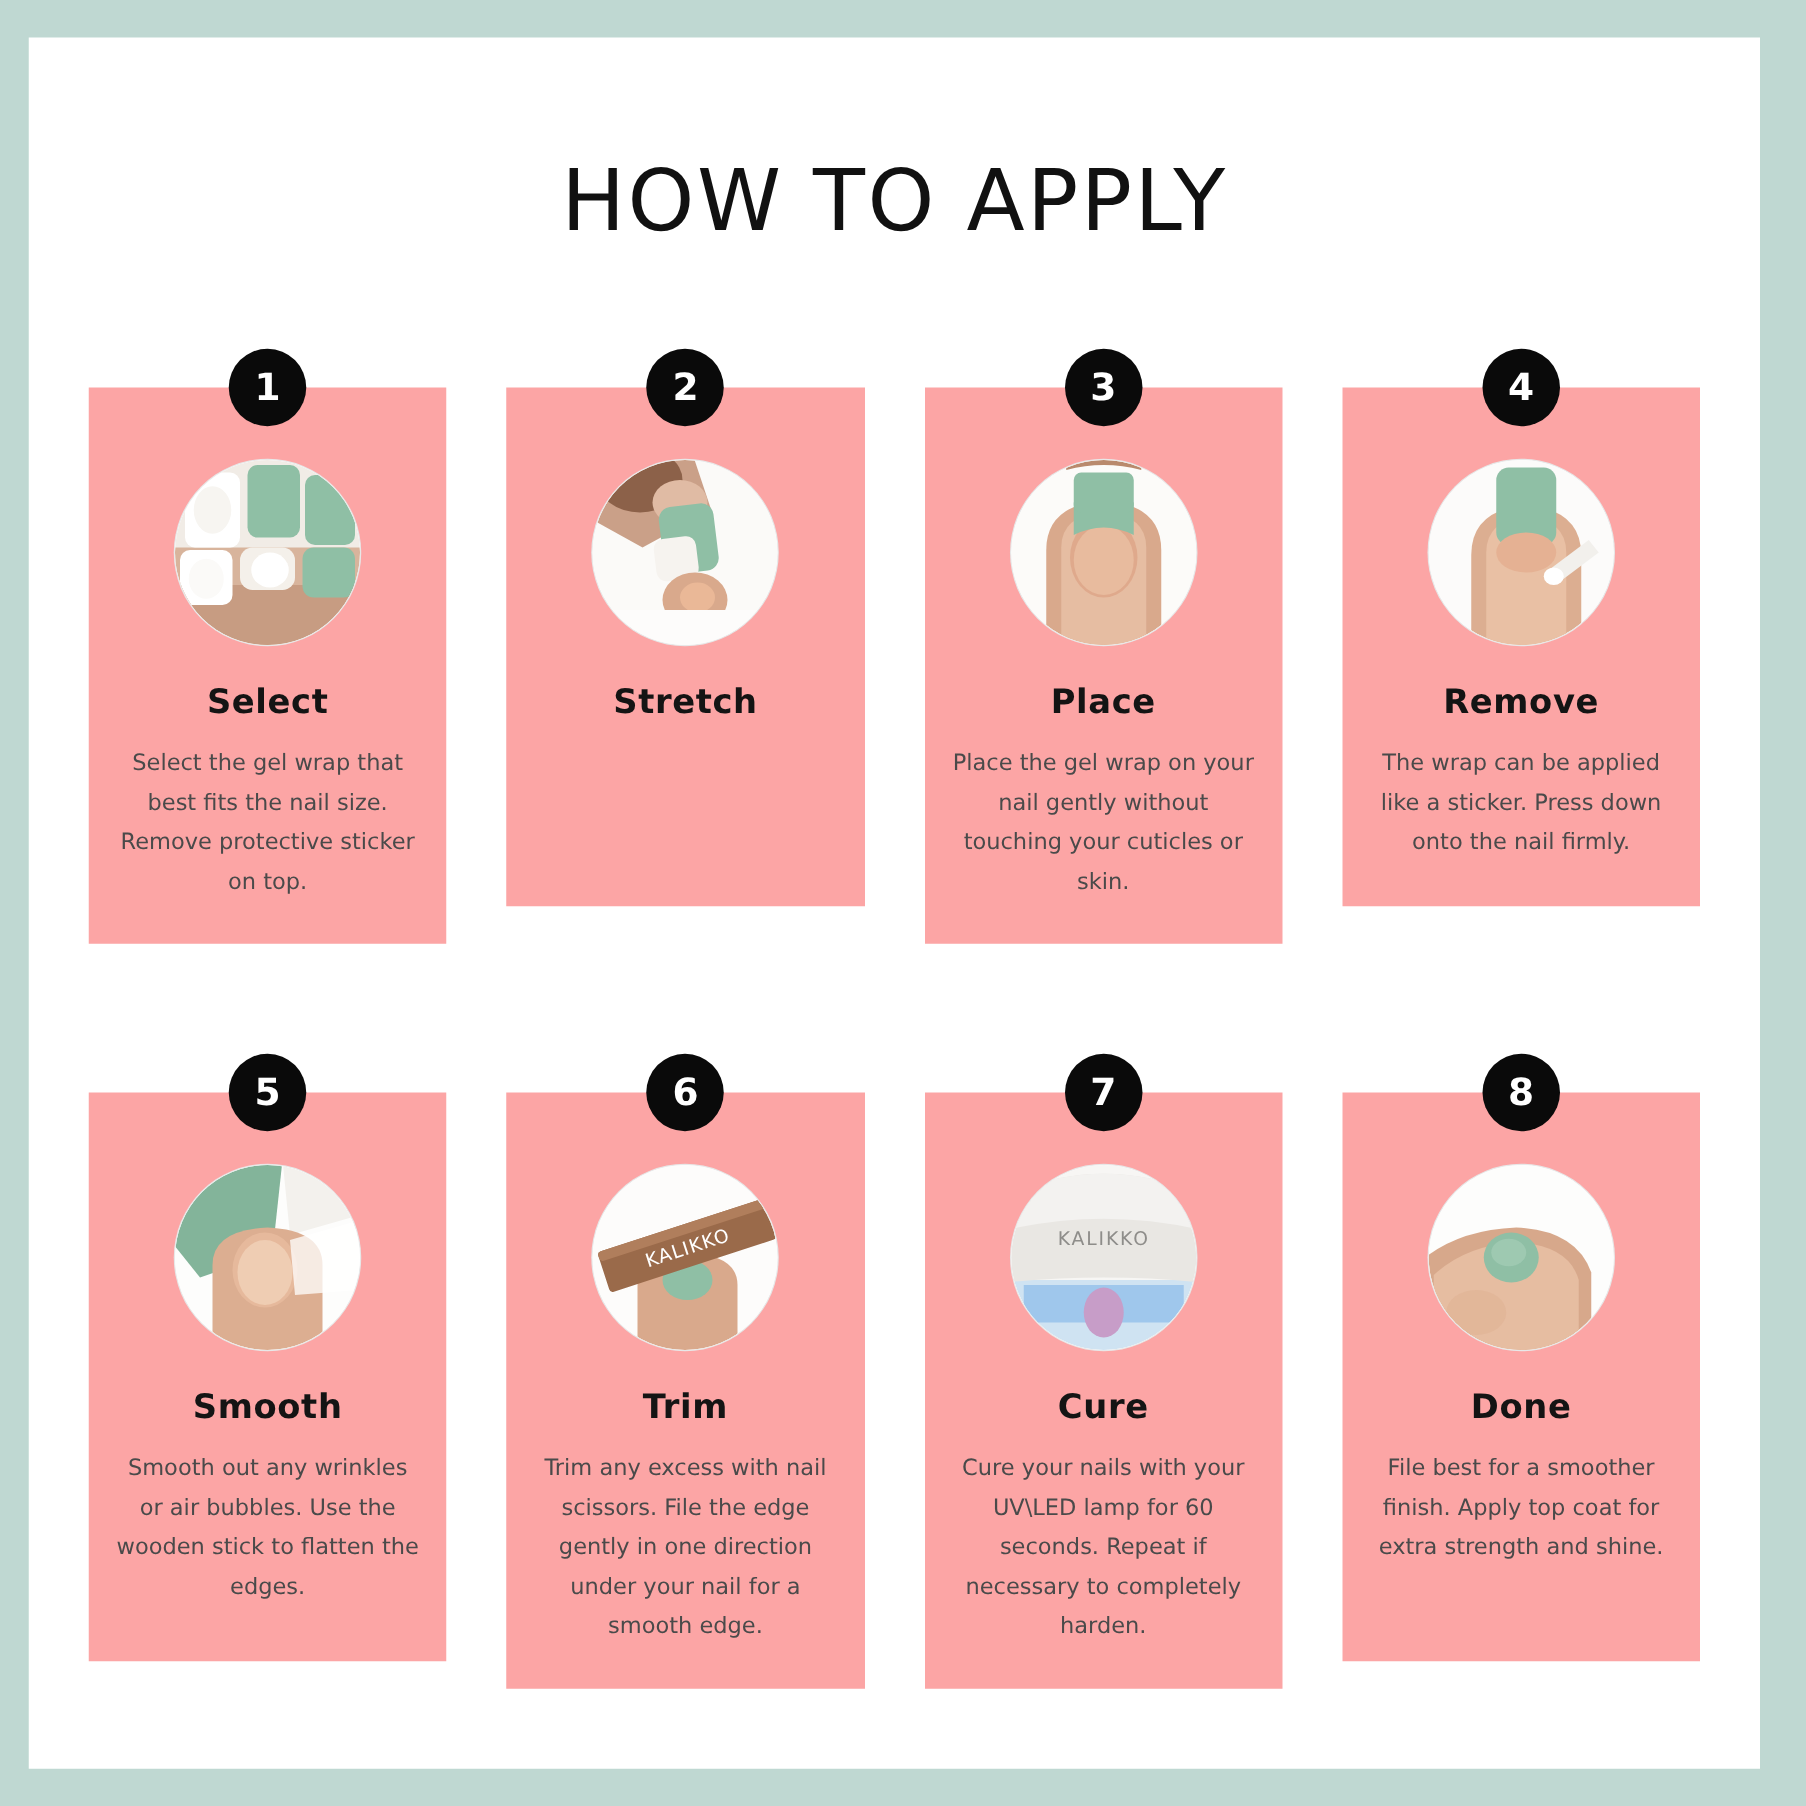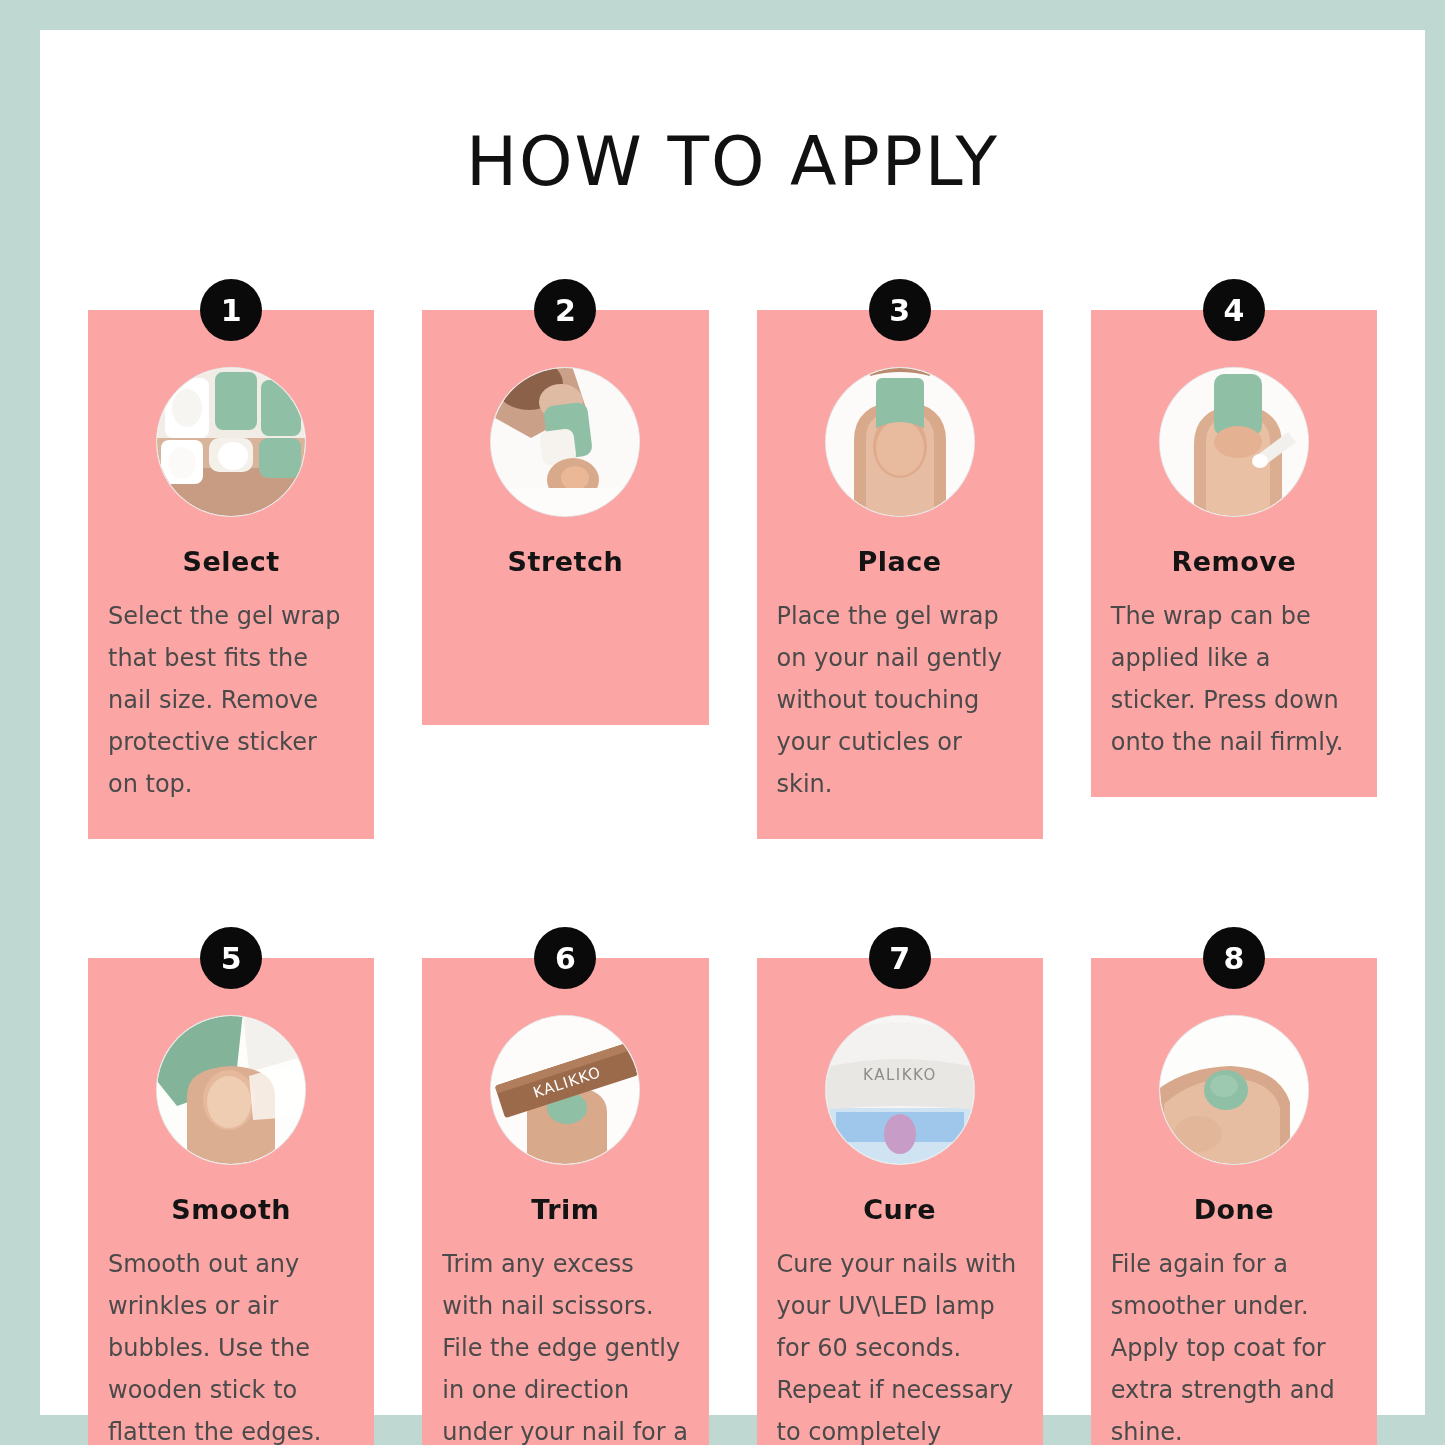--- a/index.html
+++ b/index.html
@@ -8,21 +8,21 @@
   }
   body {
     width: 1445px;
     height: 1445px;
     background: #bfd8d2;
     font-family: "Liberation Sans", sans-serif;
     overflow: hidden;
   }
   .page {
     position: absolute;
-    left: 40px;
+    left: 23px;
     top: 30px;
     width: 1385px;
     height: 1385px;
     background: #ffffff;
     box-sizing: border-box;
   }
   .title {
     text-align: center;
     font-size: 68px;
     letter-spacing: 2px;
@@ -88,23 +88,24 @@
   .step-title {
     margin-top: 30px;
     font-size: 27px;
     font-weight: 700;
     color: #141414;
     font-family: "DejaVu Sans", sans-serif;
     letter-spacing: 0.5px;
   }
   .step-desc {
     margin-top: 18px;
-    font-size: 24px;
+    font-size: 18px;
     line-height: 1.75;
     color: #4a4a4a;
+    text-align: center;
     max-width: 250px;
     font-family: "DejaVu Sans", sans-serif;
   }
 </style>
 </head>
 <body>
 
 <div class="page">
 
   <div class="title">HOW TO APPLY</div>
@@ -317,18 +318,18 @@
               <rect width="148" height="148" fill="#fdfdfc"></rect>
               <path d="M-10 148 L-10 80 Q20 52 70 50 Q118 52 130 86 L130 148 Z" fill="#d7a88b"></path>
               <path d="M4 148 L4 88 Q30 64 70 62 Q112 64 120 92 L120 148 Z" fill="#e6bda1"></path>
               <ellipse cx="66" cy="74" rx="22" ry="20" fill="#8fbfa5"></ellipse>
               <ellipse cx="64" cy="70" rx="14" ry="11" fill="#a4cdb6" opacity="0.7"></ellipse>
               <ellipse cx="38" cy="118" rx="24" ry="18" fill="#dfb295" opacity="0.6"></ellipse>
             </g>
           </svg>
         </div>
         <div class="step-title">Done</div>
-        <div class="step-desc">File again for a smoother under. Apply top coat for extra strength and shine.</div>
+        <div class="step-desc">File best for a smoother finish. Apply top coat for extra strength and shine.</div>
       </div>
     </div>
 
   </div>
 </div>
 
 </body></html>

